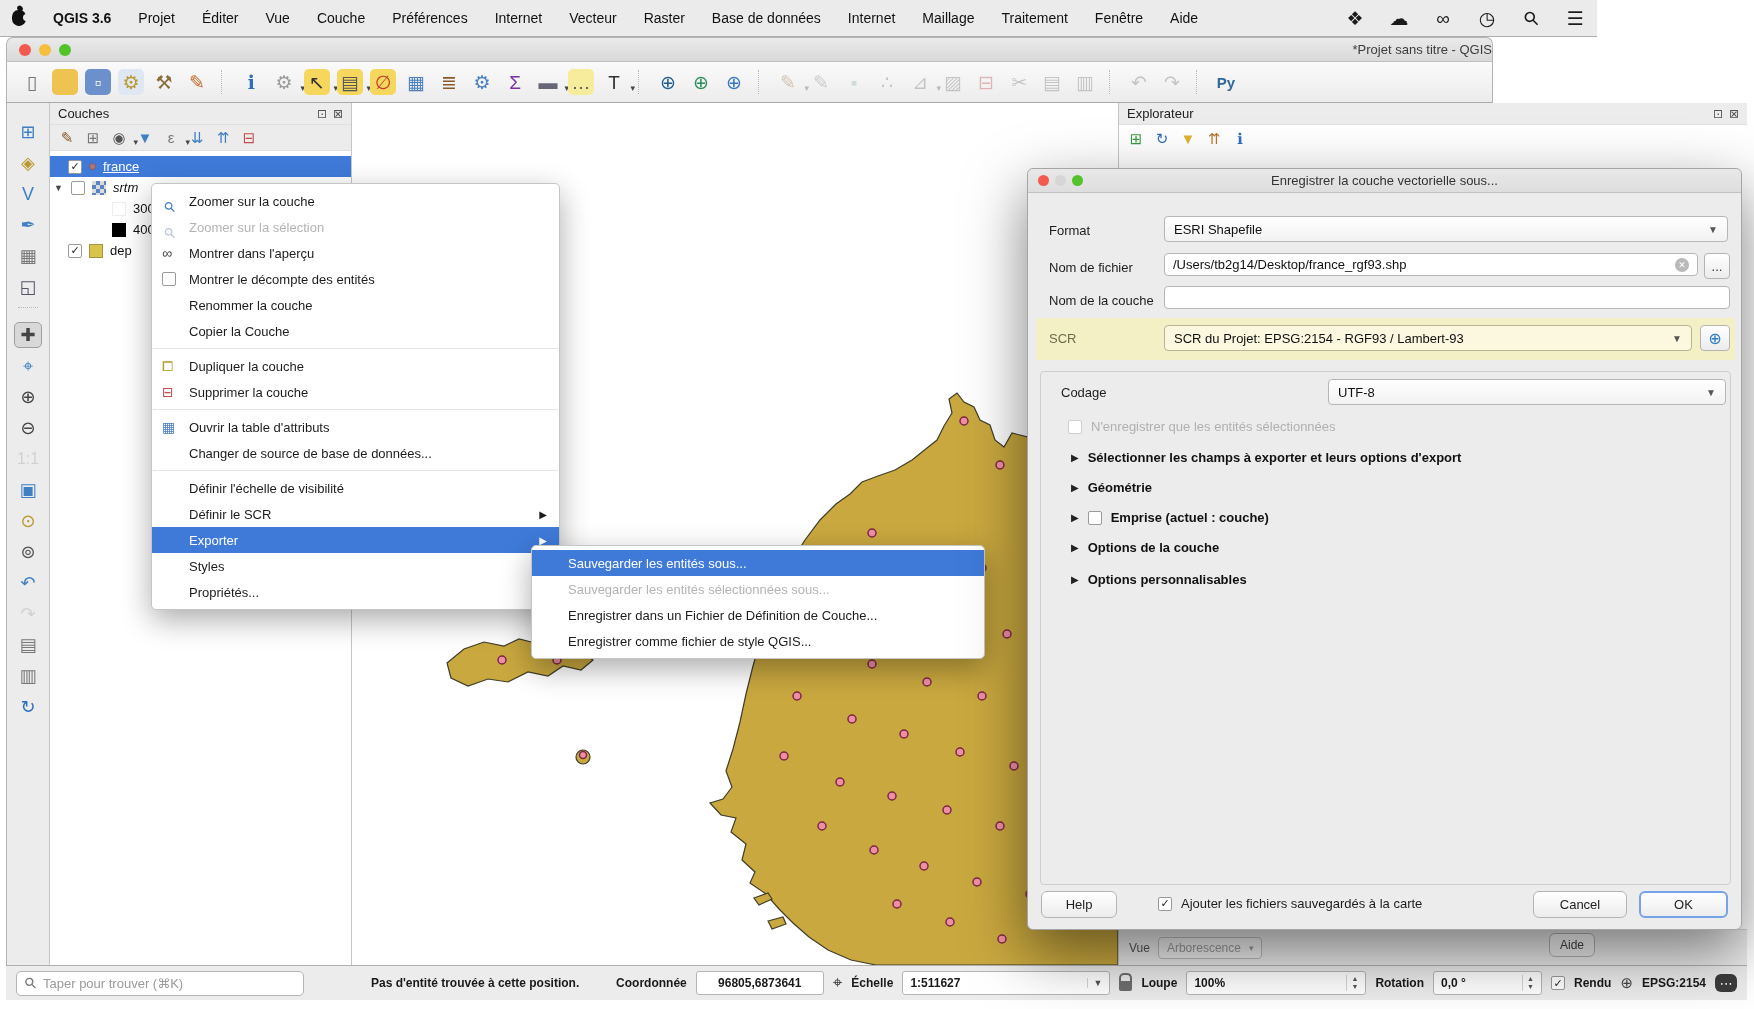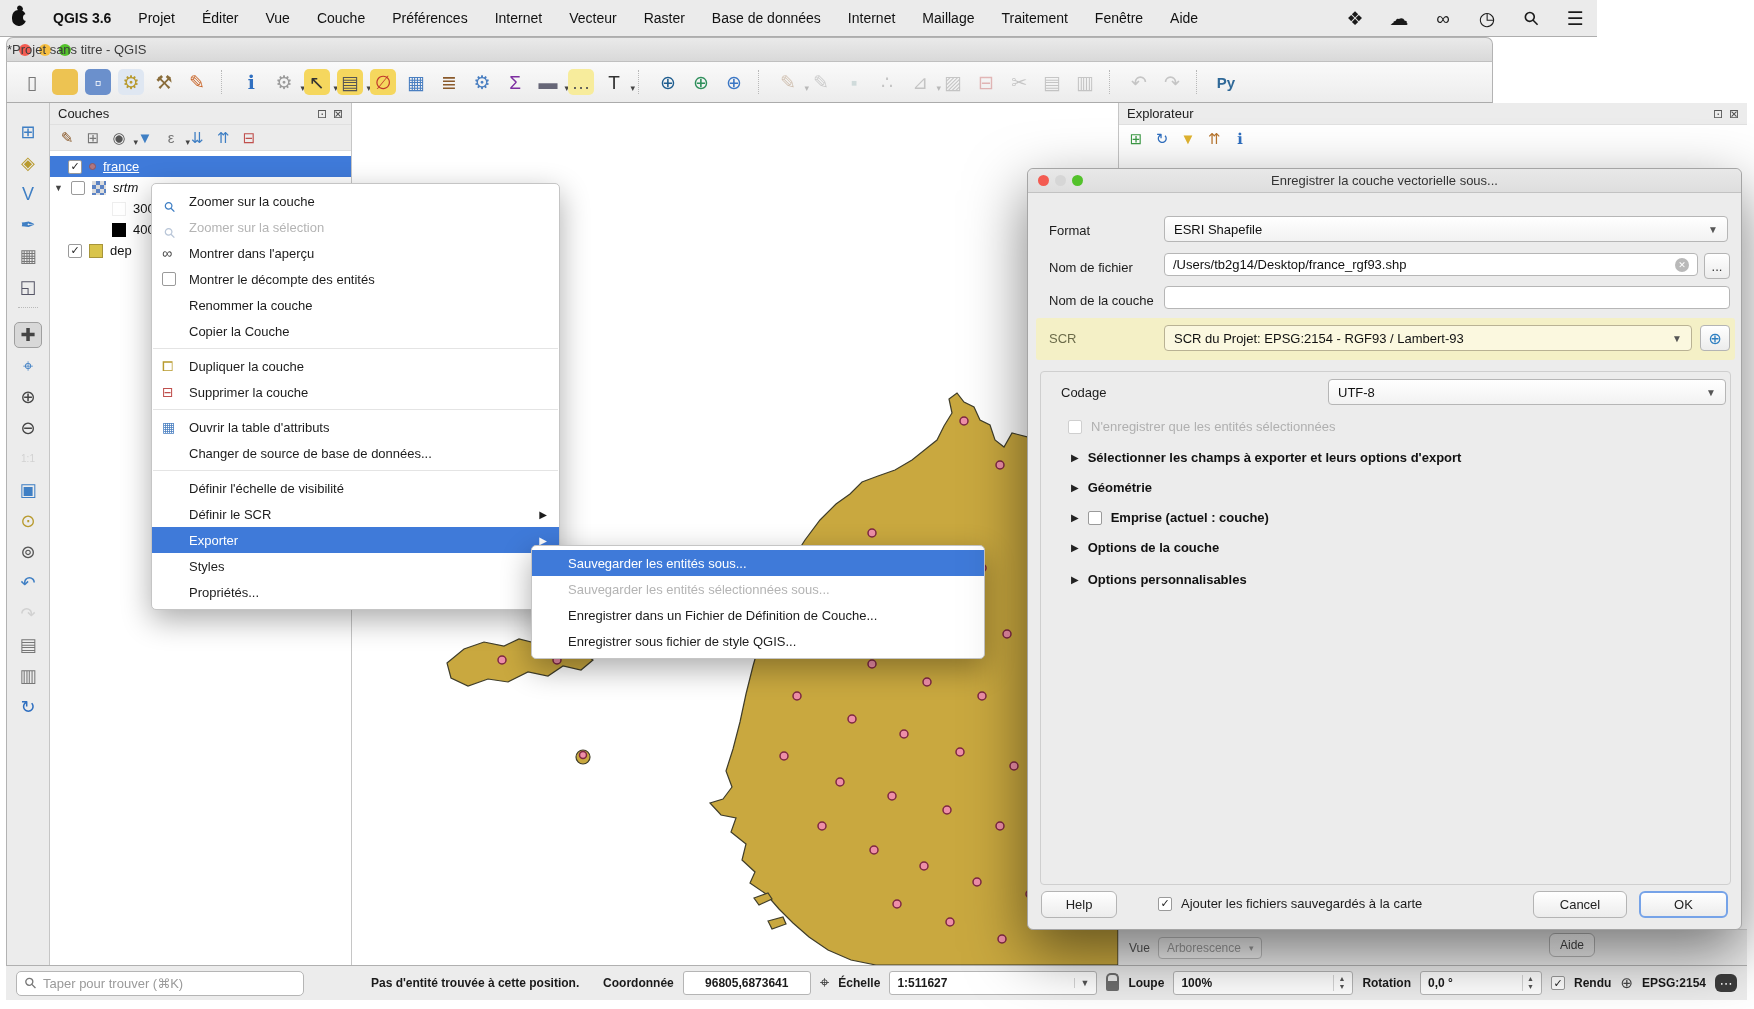--- a/index.html
+++ b/index.html
@@ -18,21 +18,21 @@
   .mb-status { margin-left:auto; display:flex; gap:24px; align-items:center; font-size:17px; color:#1a1a1a; }
   .mb-status .icon { width:20px; height:20px; display:flex; align-items:center; justify-content:center; }
 
   
   .titlebar { left:6px; top:37px; width:1487px; height:25px; background:linear-gradient(#eaeaea,#d9d9d9);
               border:1px solid #b3b3b3; border-bottom:1px solid #c0c0c0; border-radius:7px 7px 0 0;
               display:flex; align-items:center; }
   .tl { width:12px; height:12px; border-radius:50%; margin-right:8px; }
   .tl.red{ background:#f35b51; } .tl.yel{ background:#f6be3f; } .tl.grn{ background:#53c22b; } .tl.dim{ background:#d6d6d6; }
   .tl-wrap { display:flex; padding-left:12px; }
-  .win-title { position:absolute; left:0; right:0; text-align:left; font-size:13px; color:#3c3c3c; }
+  .win-title { position:absolute; left:0; right:0; text-align:right; font-size:13px; color:#3c3c3c; }
 
   .toolbar { left:6px; top:62px; width:1487px; height:41px; background:linear-gradient(#fafafa,#ececec);
              border-left:1px solid #b3b3b3; border-right:1px solid #b3b3b3; border-bottom:1px solid #ababab;
              display:flex; align-items:center; padding:0 12px; gap:7px; }
   .icon { width:26px; height:26px; display:inline-flex; align-items:center; justify-content:center;
           font-size:19px; line-height:1; position:relative; flex:0 0 auto; }
   .icon.tile { border-radius:5px; }
   .icon.dis { opacity:.32; }
   .icon .dd { position:absolute; right:-8px; bottom:2px; font-size:9px; color:#444; }
   .tb-sep { width:6px; height:24px; border-left:1px dotted #b9b9b9; margin:0 4px; flex:0 0 auto; }
@@ -228,21 +228,21 @@
       <span class="icon" style="color: rgb(184, 154, 46);">◈</span>
       <span class="icon" style="color: rgb(63, 127, 196);">V</span>
       <span class="icon" style="color: rgb(63, 127, 196);">✒</span>
       <span class="icon" style="color: rgb(119, 119, 119);">▦</span>
       <span class="icon" style="color: rgb(85, 85, 102);">◱</span>
       <span class="dock-sep"></span>
       <span class="icon active" style="color: rgb(68, 68, 68);">✚</span>
       <span class="icon" style="color: rgb(63, 127, 196);">⌖</span>
       <span class="icon" style="color: rgb(68, 68, 68);">⊕</span>
       <span class="icon" style="color: rgb(68, 68, 68);">⊖</span>
-      <span class="icon small dis" style="color: rgb(153, 153, 153); font-size: 10px;">1:1</span>
+      <span class="icon small dis" style="color: rgb(153, 153, 153); font-size: 16px;">1:1</span>
       <span class="icon" style="color: rgb(63, 127, 196);">▣</span>
       <span class="icon" style="color: rgb(184, 154, 46);">⊙</span>
       <span class="icon" style="color: rgb(85, 85, 85);">⊚</span>
       <span class="icon" style="color: rgb(63, 127, 196);">↶</span>
       <span class="icon dis" style="color: rgb(153, 153, 153);">↷</span>
       <span class="icon" style="color: rgb(119, 119, 119);">▤</span>
       <span class="icon" style="color: rgb(119, 119, 119);">▥</span>
       <span class="icon" style="color: rgb(47, 111, 192);">↻</span>
     </div>
 
@@ -448,21 +448,21 @@
     <div class="mi hl">
         <span>Sauvegarder les entités sous...</span>
       </div>
     <div class="mi dis">
         <span>Sauvegarder les entités sélectionnées sous...</span>
       </div>
     <div class="mi">
         <span>Enregistrer dans un Fichier de Définition de Couche...</span>
       </div>
     <div class="mi">
-        <span>Enregistrer sous fichier de style QGIS...</span>
+        <span>Enregistrer comme fichier de style QGIS...</span>
       </div>
   </div>
 
   <div class="abs dialog">
     <div class="dlg-title">
       <span class="tl-wrap" style="padding-left:10px;">
         <span class="tl red"></span>
         <span class="tl dim"></span>
         <span class="tl grn"></span>
       </span>
@@ -558,21 +558,21 @@
     <span class="lock"></span>
     <span class="sb-label">Loupe</span>
     <span class="sb-box" style="width:180px;">
       <span>100%</span>
       <span class="spin">
           <span>▲</span>
           <span>▼</span>
         </span>
     </span>
     <span class="sb-label">Rotation</span>
-    <span class="sb-box" style="width:122px;">
+    <span class="sb-box" style="width:109px;">
       <span>0,0 °</span>
       <span class="spin">
           <span>▲</span>
           <span>▼</span>
         </span>
     </span>
     <span class="cb">✓</span>
     <span class="sb-label">Rendu</span>
     <span style="font-size:15px; color:#444;">⊕</span>
     <span class="sb-label">EPSG:2154</span>

